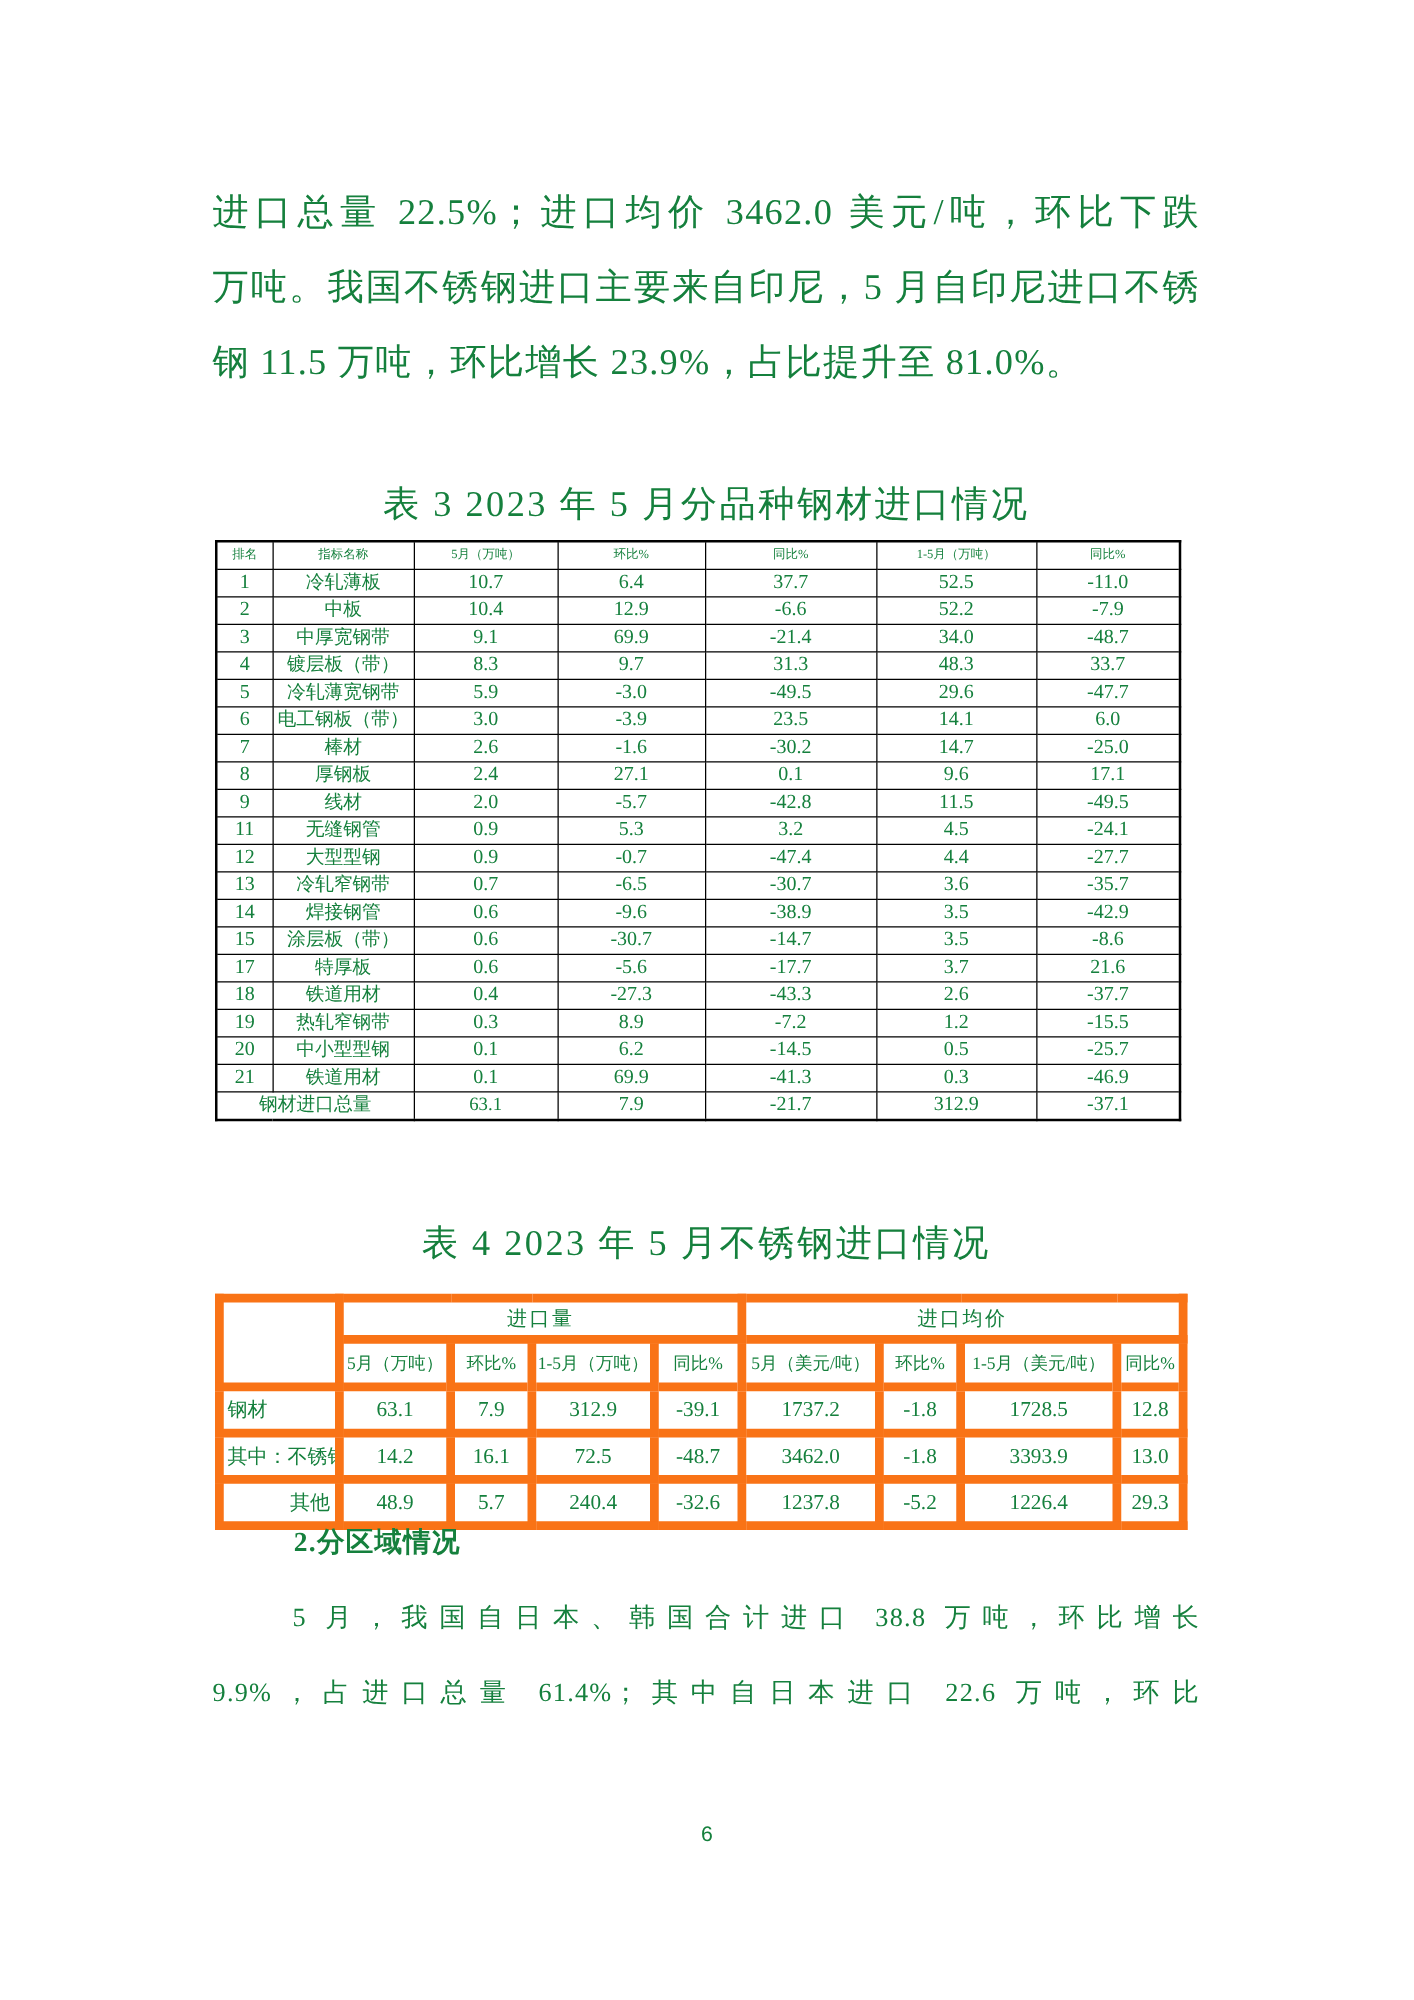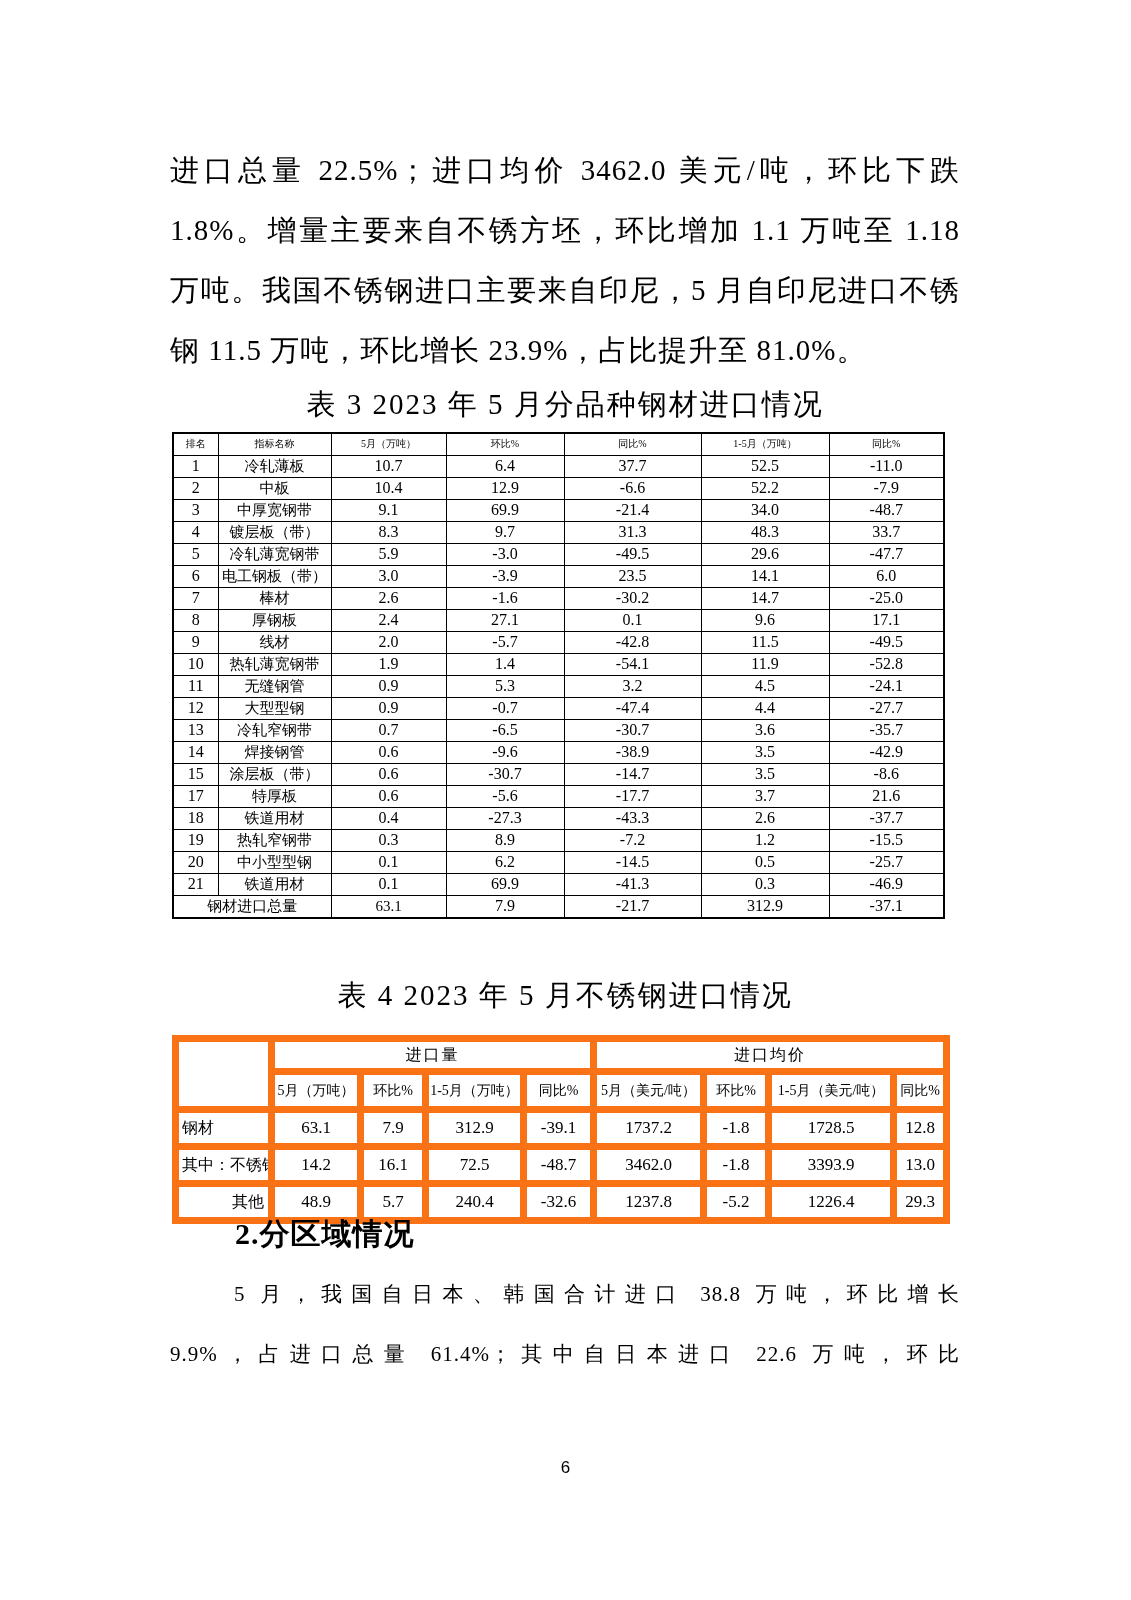--- a/index.html
+++ b/index.html
@@ -1,19 +1,19 @@
 <!DOCTYPE html>
 <html><head>
 <meta charset="utf-8">
 <style>
   html,body{margin:0;padding:0;background:#ffffff;}
   .page{
     position:relative;
     width:1131px;height:1600px;
-    background:#ffffff;color:#000000;
+    background:#ffffff;color:#15803d;
     font-family:"Liberation Serif","DejaVu Serif",serif;
     overflow:hidden;
   }
   
   .intro{position:absolute;left:170px;top:140px;width:790px;
     font-size:29px;line-height:60px;letter-spacing:1px;}
   .ln{text-align:justify;text-align-last:justify;text-justify:inter-character;}
   .ln.nojust{text-align-last:left;}
   .ln.indent{text-indent:64px;}
   
@@ -32,35 +32,34 @@
   .t4{left:172px;top:1035px;width:771px;border:2px solid #000;}
   .t4 th,.t4 td{border:7px solid #f97316;}
   .t4 thead tr.grp th{height:26px;font-size:16px;letter-spacing:2px;}
   .t4 thead tr.sub th{height:31px;font-size:14px;border-bottom:2px solid #000;}
   .t4 tbody td{height:30px;font-size:17px;}
   .t4 .price-start{border-left:2px solid #000;margin-left:16px;}
   .t4 td.label{text-align:left;padding-left:3px;font-size:16px;}
   .t4 td.label.right{text-align:right;padding-right:4px;}
   
   .sec2-h{position:absolute;left:170px;top:1204px;width:790px;box-sizing:border-box;
-    padding-left:65px;font-size:30px;font-weight:bold;line-height:60px;letter-spacing:1px;}
+    padding-left:65px;font-size:22px;font-weight:bold;line-height:60px;letter-spacing:1px;}
   .para2{position:absolute;left:170px;top:1264px;width:790px;
     font-size:21px;line-height:60px;letter-spacing:1px;}
   
   .pageno{position:absolute;left:0;top:1458px;width:100%;text-align:center;
     font-size:17px;font-family:"Liberation Sans","DejaVu Sans",sans-serif;}
 </style>
 </head>
 <body>
 
 <div class="page">
 
   <div class="intro">
     <div class="ln">进口总量 22.5%；进口均价 3462.0 美元/吨，环比下跌</div>
-    <div class="ln">1.8%。增量主要来自不锈方坯，环比增加 1.1 万吨至 1.18</div>
     <div class="ln">万吨。我国不锈钢进口主要来自印尼，5 月自印尼进口不锈</div>
     <div class="ln nojust">钢 11.5 万吨，环比增长 23.9%，占比提升至 81.0%。</div>
   </div>
 
   <div class="tbl-title t3-title">表 3 2023 年 5 月分品种钢材进口情况</div>
 
   <table class="t3">
     <colgroup>
       <col style="width:45px">
         <col style="width:113px">
@@ -157,29 +156,20 @@
         <tr>
           <td>9</td>
           <td>线材</td>
           <td>2.0</td>
           <td>-5.7</td>
           <td>-42.8</td>
           <td>11.5</td>
           <td>-49.5</td>
         </tr>
         <tr>
-          <td>10</td>
-          <td>热轧薄宽钢带</td>
-          <td>1.9</td>
-          <td>1.4</td>
-          <td>-54.1</td>
-          <td>11.9</td>
-          <td>-52.8</td>
-        </tr>
-        <tr>
           <td>11</td>
           <td>无缝钢管</td>
           <td>0.9</td>
           <td>5.3</td>
           <td>3.2</td>
           <td>4.5</td>
           <td>-24.1</td>
         </tr>
         <tr>
           <td>12</td>

